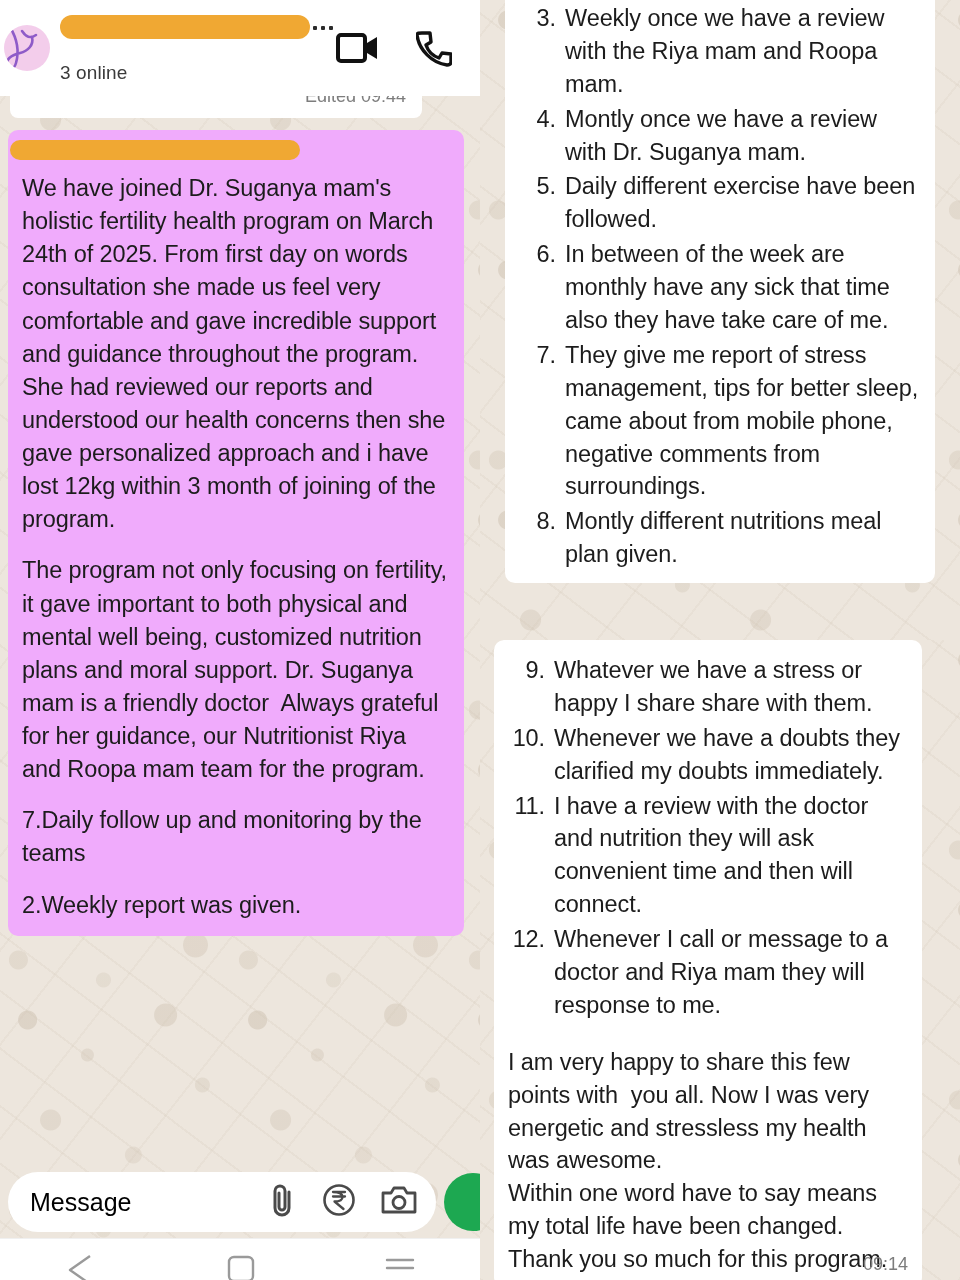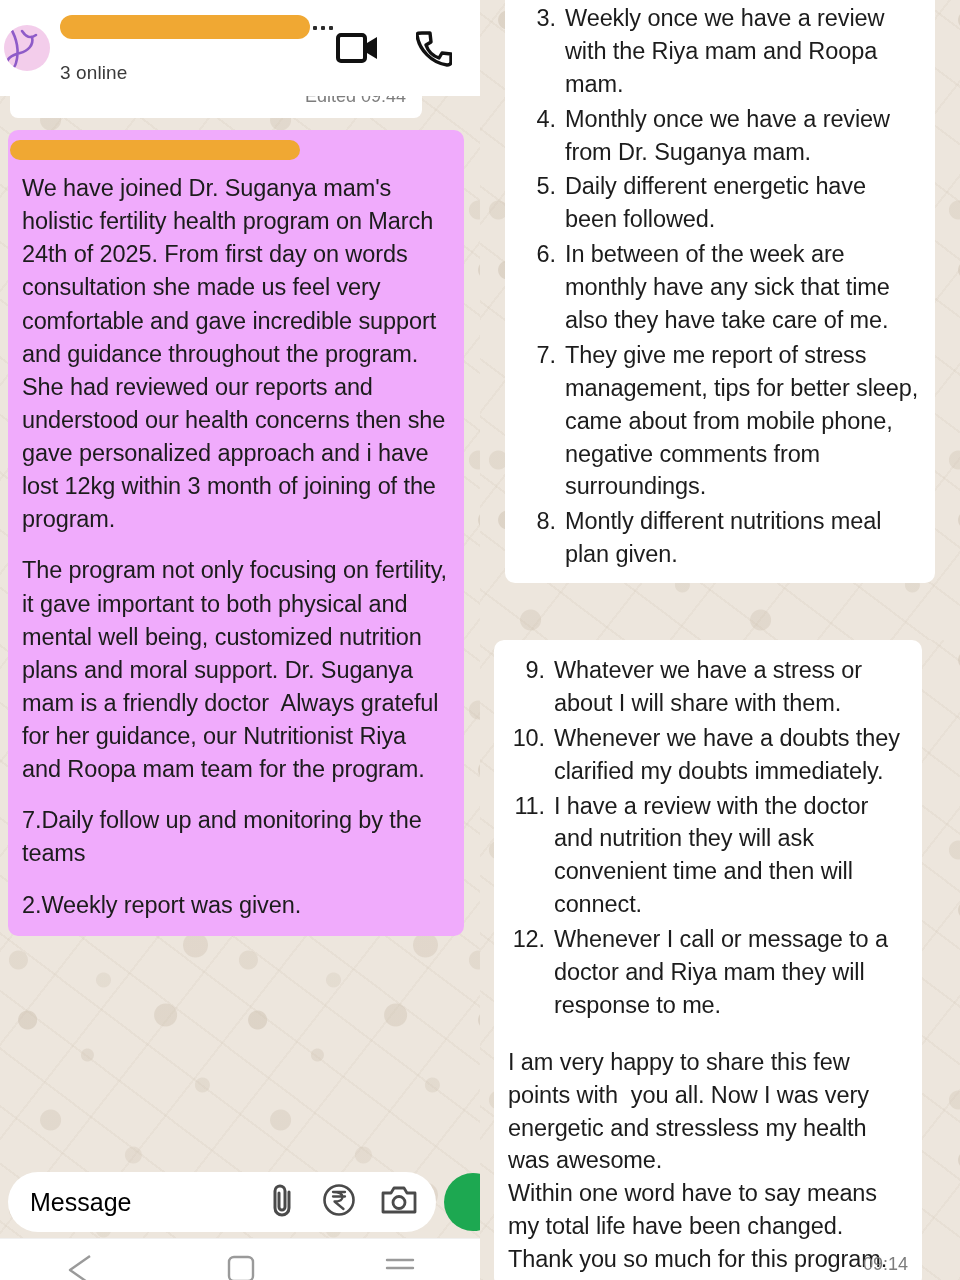--- a/index.html
+++ b/index.html
@@ -244,25 +244,25 @@
   <div class="shot" id="shot-top">
     <div class="doodle"></div>
     <div class="bubble-r" id="bubble-top">
       <ol class="numlist">
         <li class="spaced">
           <span class="num">3.</span>
           <span class="body">Weekly once we have a review with the Riya mam and Roopa mam.</span>
         </li>
         <li class="spaced">
           <span class="num">4.</span>
-          <span class="body">Monthly once we have a review from Dr. Suganya mam.</span>
+          <span class="body">Montly once we have a review with Dr. Suganya mam.</span>
         </li>
         <li>
           <span class="num">5.</span>
-          <span class="body">Daily different energetic have been followed.</span>
+          <span class="body">Daily different exercise have been followed.</span>
         </li>
         <li>
           <span class="num">6.</span>
           <span class="body">In between of the week are monthly have any sick that time also they have take care of me.</span>
         </li>
         <li>
           <span class="num">7.</span>
           <span class="body">They give me report of stress management, tips for better sleep, came about from mobile phone, negative comments from surroundings.</span>
         </li>
         <li>
@@ -272,21 +272,21 @@
       </ol>
     </div>
   </div>
 
   <div class="shot" id="shot-bottom">
     <div class="doodle"></div>
     <div class="bubble-r" id="bubble-bottom">
       <ol class="numlist">
         <li>
           <span class="num">9.</span>
-          <span class="body">Whatever we have a stress or about I will share with them.</span>
+          <span class="body">Whatever we have a stress or happy I share share with them.</span>
         </li>
         <li>
           <span class="num">10.</span>
           <span class="body">Whenever we have a doubts they clarified my doubts immediately.</span>
         </li>
         <li>
           <span class="num">11.</span>
           <span class="body">I have a review with the doctor and nutrition they will ask convenient time  and then will connect.</span>
         </li>
         <li>

